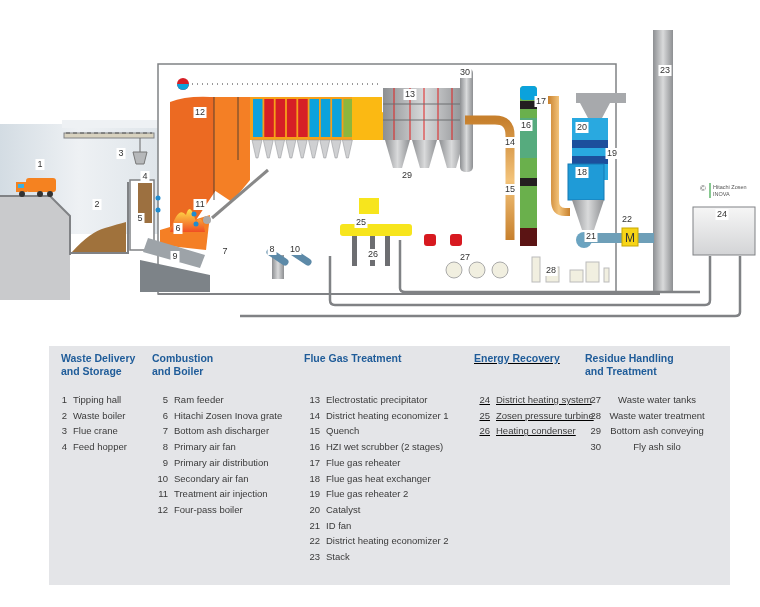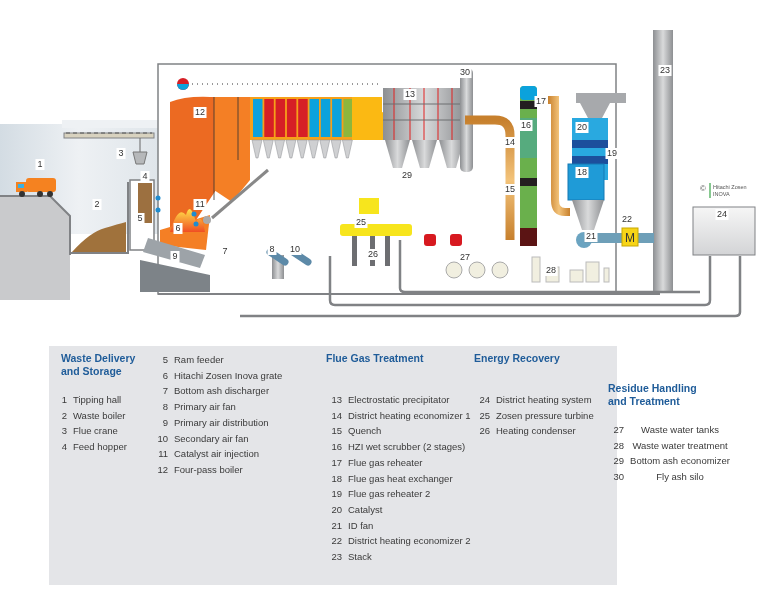--- a/index.html
+++ b/index.html
@@ -1,31 +1,31 @@
 <!DOCTYPE html>
 <html><head>
 <meta charset="utf-8">
 <style>
   html, body { margin:0; padding:0; background:#ffffff; }
   body { width:760px; height:607px; position:relative; overflow:hidden;
          font-family:"Liberation Sans", sans-serif; }
   #diagram { position:absolute; left:0; top:0; width:760px; height:330px; }
   .num-label { font-family:"Liberation Sans", sans-serif; font-size:9px; fill:#333; }
-  #legend { position:absolute; left:49px; top:346px; width:568px; height:239px;
+  #legend { position:absolute; left:49px; top:346px; width:681px; height:239px;
             background:#e4e5e8; }
   .col { position:absolute; top:6px; }
   .col h3 { margin:0; font-size:10.5px; line-height:13px; color:#1f5c99; font-weight:bold; height:40px; }
   .item { font-size:9.5px; line-height:15.7px; color:#3a3a3a; display:flex; white-space:nowrap; }
   .item .n { display:inline-block; width:16px; text-align:right; margin-right:6px; }
   .item .t { white-space:normal;text-align:center; }
   #c1 { left:12px; width:100px; }
   #c2 { left:103px; width:140px; }
-  #c3 { left:255px; width:175px;margin-left:22px; }
-  #c4 { left:425px; width:150px; }
-  #c5 { left:559px; width:130px;margin-top:30px; }
+  #c3 { left:255px; width:175px; }
+  #c4 { left:425px; width:150px;text-decoration:underline; }
+  #c5 { left:536px; width:130px; }
   #c1 .item .n { width:6px; }
   #c5 .item .t { width:100px; }
 </style>
 </head>
 <body>
 
 <svg id="diagram" viewBox="0 0 760 330" xmlns="http://www.w3.org/2000/svg">
   <defs>
     <linearGradient id="hallG" x1="0" x2="1" y1="0" y2="0">
       <stop offset="0" stop-color="#d3dce3"></stop>
@@ -317,20 +317,24 @@
       <div class="item">
         <span class="n">3</span>
         <span class="t">Flue crane</span>
       </div>
       <div class="item">
         <span class="n">4</span>
         <span class="t">Feed hopper</span>
       </div>
     </div>
   <div class="col" id="c2">
+      <h3>
+        <div>Combustion</div>
+        <div>and Boiler</div>
+      </h3>
       <div class="item">
         <span class="n">5</span>
         <span class="t">Ram feeder</span>
       </div>
       <div class="item">
         <span class="n">6</span>
         <span class="t">Hitachi Zosen Inova grate</span>
       </div>
       <div class="item">
         <span class="n">7</span>
@@ -343,21 +347,21 @@
       <div class="item">
         <span class="n">9</span>
         <span class="t">Primary air distribution</span>
       </div>
       <div class="item">
         <span class="n">10</span>
         <span class="t">Secondary air fan</span>
       </div>
       <div class="item">
         <span class="n">11</span>
-        <span class="t">Catalyst air injection</span>
+        <span class="t">Treatment air injection</span>
       </div>
       <div class="item">
         <span class="n">12</span>
         <span class="t">Four-pass boiler</span>
       </div>
     </div>
   <div class="col" id="c3">
       <h3>
         <div>Flue Gas Treatment</div>
         <div></div>
@@ -433,20 +437,20 @@
       <div class="item">
         <span class="n">27</span>
         <span class="t">Waste water tanks</span>
       </div>
       <div class="item">
         <span class="n">28</span>
         <span class="t">Waste water treatment</span>
       </div>
       <div class="item">
         <span class="n">29</span>
-        <span class="t">Bottom ash economizer</span>
+        <span class="t">Bottom ash conveying</span>
       </div>
       <div class="item">
         <span class="n">30</span>
         <span class="t">Fly ash silo</span>
       </div>
     </div>
 </div>
 
 </body></html>

